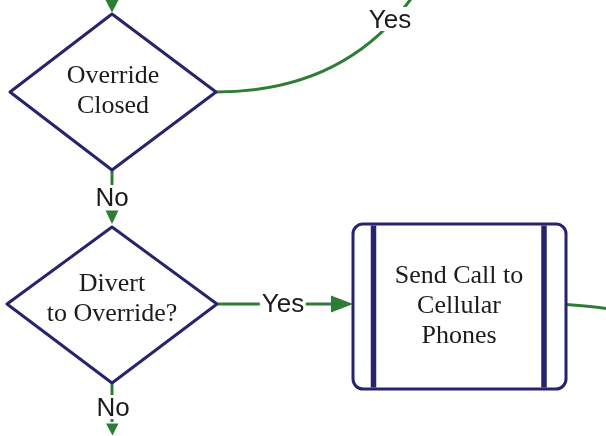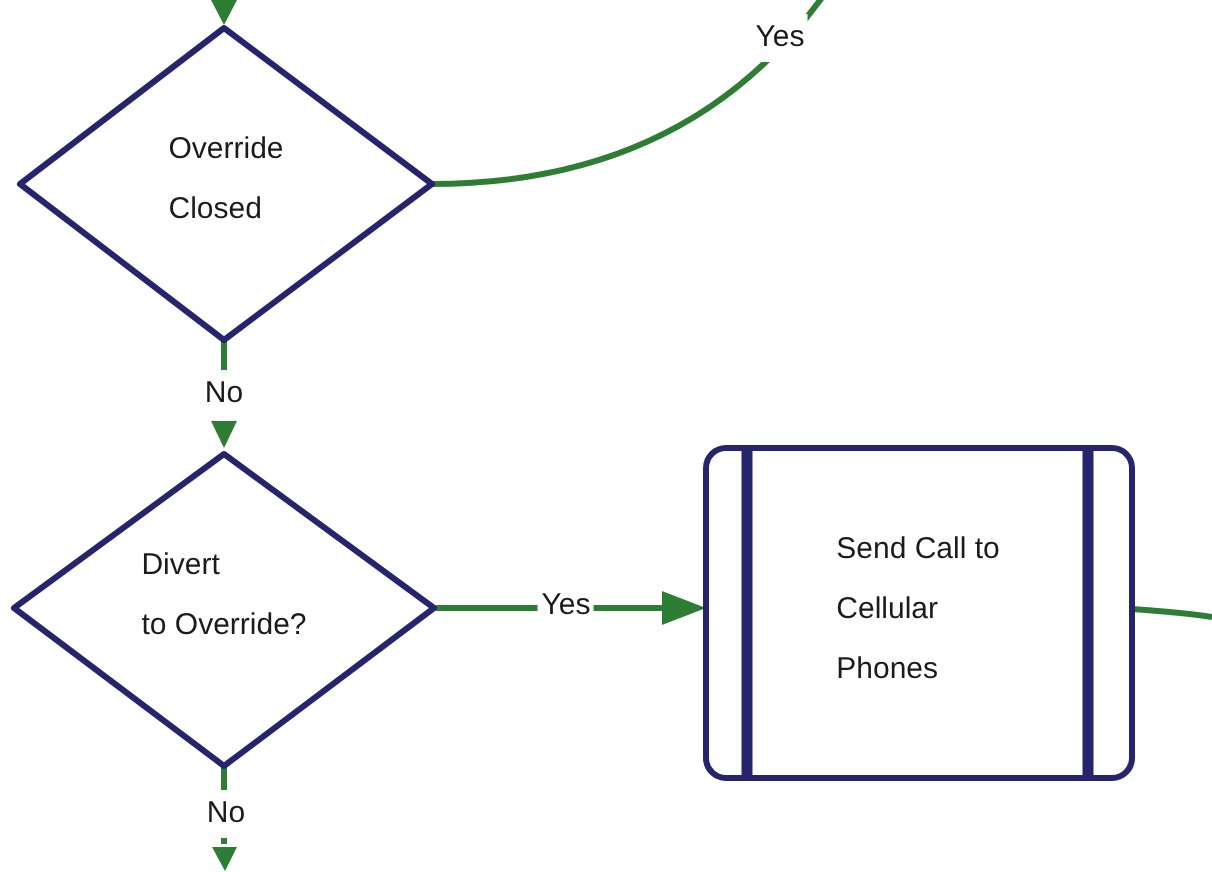--- a/index.html
+++ b/index.html
@@ -18,32 +18,32 @@
   }
   .canvas svg{position:absolute;left:0;top:0;}
   .shape{fill:var(--background);stroke:var(--node-border);stroke-width:3;stroke-linejoin:round;}
   .bar{stroke:var(--node-border);stroke-width:5.5;}
   .edge{stroke:var(--edge-green);stroke-width:3;fill:none;}
   .arrowhead{fill:var(--edge-green);stroke:none;}
   .lbl{
     position:absolute;
     transform:translate(-50%,-50%);
     color:var(--label-text);
-    font-size:15px;
+    font-size:26px;
     line-height:30px;
-    text-align:left;
+    text-align:center;
     white-space:pre-line;
   }
   .edge-lbl{
     background:var(--background);
     padding:0 2px;
     line-height:24px;
     white-space:nowrap;
   }
-  .node-lbl{pointer-events:none;}
+  .node-lbl{pointer-events:none;font-family:Liberation Serif, serif;}
 </style>
 </head>
 <body>
 
 <div class="canvas">
 
   <svg width="606" height="436" viewBox="0 0 606 436">
 
     <polygon class="arrowhead" points="105.5,0 118.5,0 112,12.5"></polygon>
 

